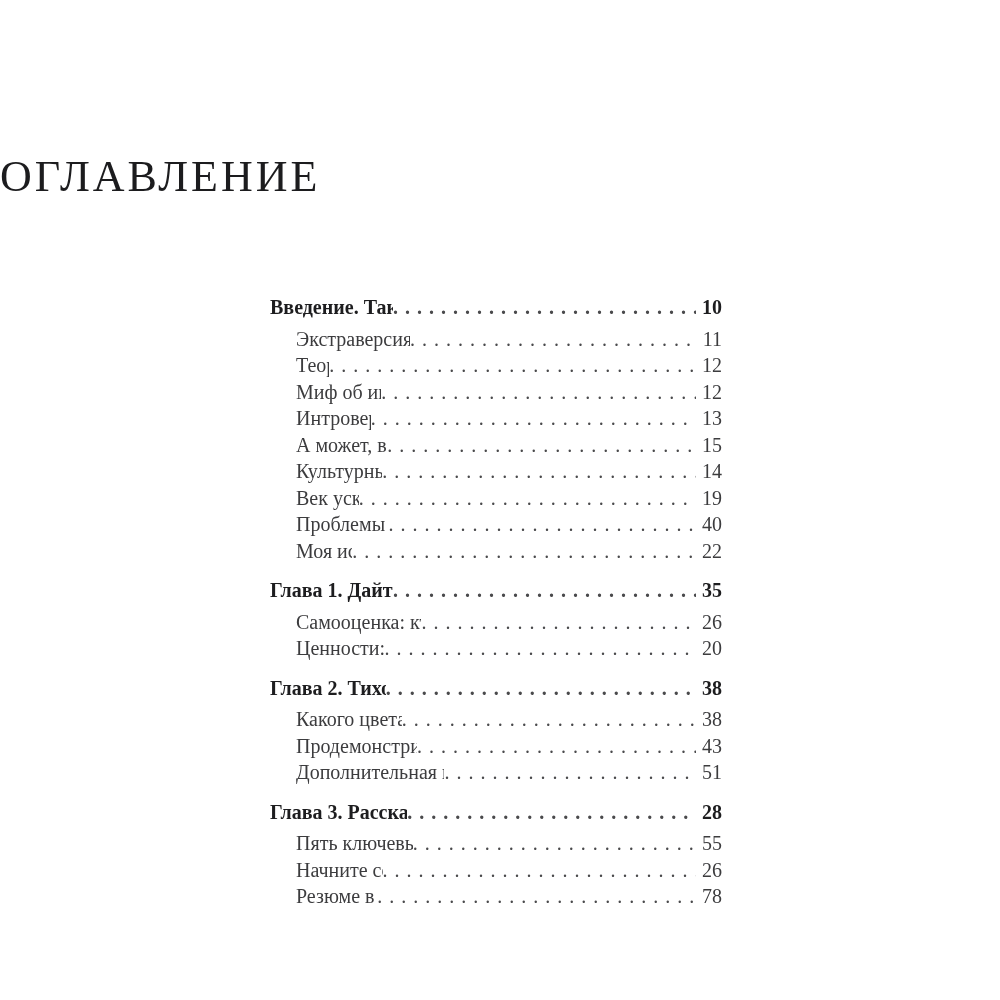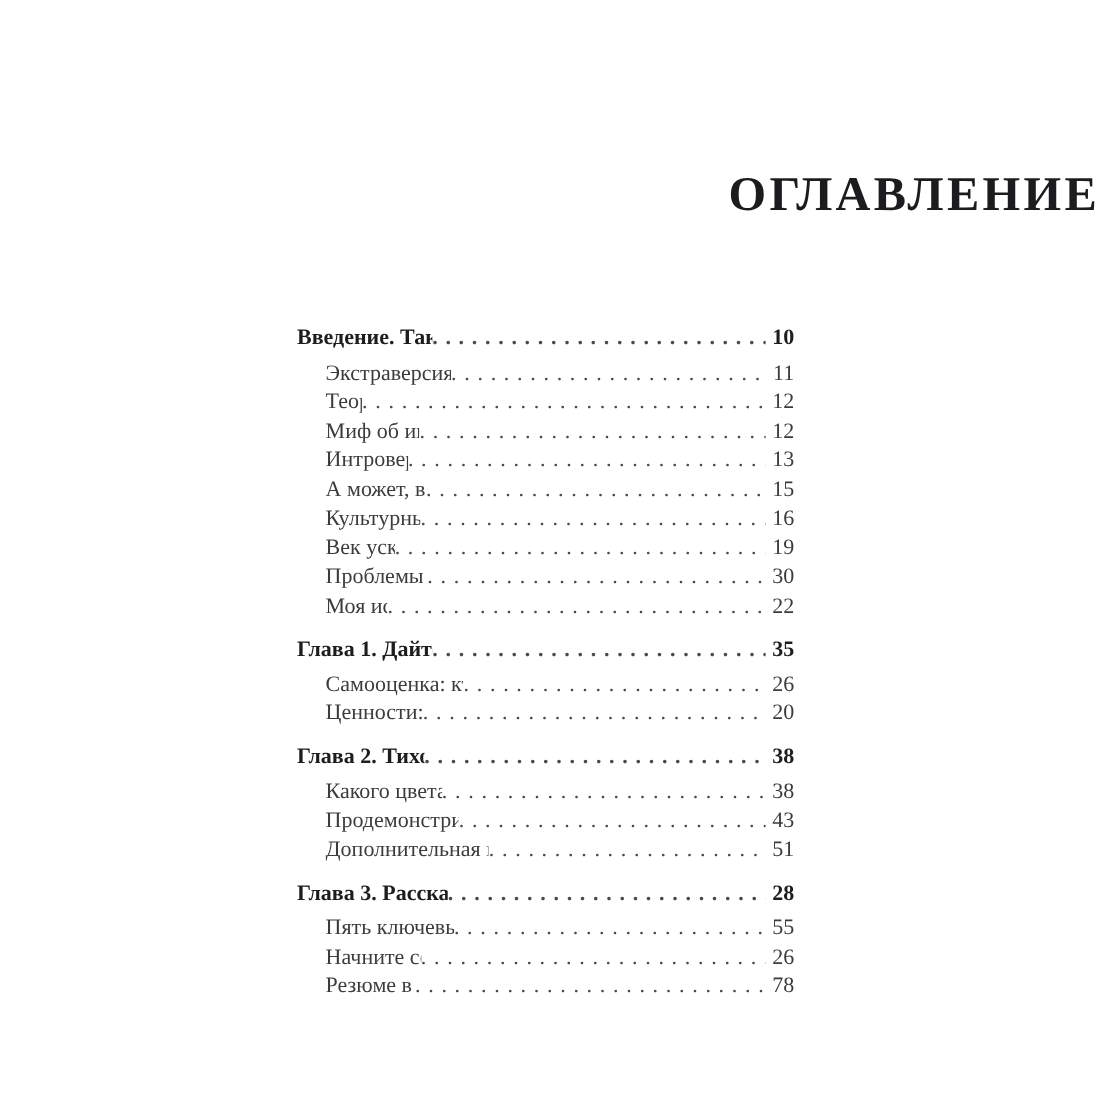--- a/index.html
+++ b/index.html
@@ -15,23 +15,23 @@
     width: 1000px;
     height: 1000px;
     background: #ffffff;
     overflow: hidden;
   }
   .title {
     position: absolute;
     top: 122px;
     left: 0;
     width: 1000px;
-    text-align: right;
+    text-align: left;
     font-size: 44px;
-    font-weight: 700;
+    font-weight: 400;
     letter-spacing: 3px;
     color: #1c1c1e;
   }
   .toc {
     position: absolute;
     left: 270px;
     top: 294px;
     width: 452px;
   }
   .toc-row {
@@ -107,31 +107,31 @@
     <span class="entry-page">13</span>
   </div>
       <div class="toc-row level-1">
     <span class="entry-label">А может, вы амбиверт?</span>
     <span class="dot-leader"></span>
     <span class="entry-page">15</span>
   </div>
       <div class="toc-row level-1">
     <span class="entry-label">Культурные различия</span>
     <span class="dot-leader"></span>
-    <span class="entry-page">16</span>
+    <span class="entry-page">14</span>
   </div>
       <div class="toc-row level-1">
     <span class="entry-label">Век ускорения</span>
     <span class="dot-leader"></span>
     <span class="entry-page">19</span>
   </div>
       <div class="toc-row level-1">
     <span class="entry-label">Проблемы интровертов</span>
     <span class="dot-leader"></span>
-    <span class="entry-page">30</span>
+    <span class="entry-page">40</span>
   </div>
       <div class="toc-row level-1">
     <span class="entry-label">Моя история</span>
     <span class="dot-leader"></span>
     <span class="entry-page">22</span>
   </div>
       <div class="toc-row level-0">
     <span class="entry-label">Глава 1. Дайте тихоне сказать</span>
     <span class="dot-leader"></span>
     <span class="entry-page">35</span>

